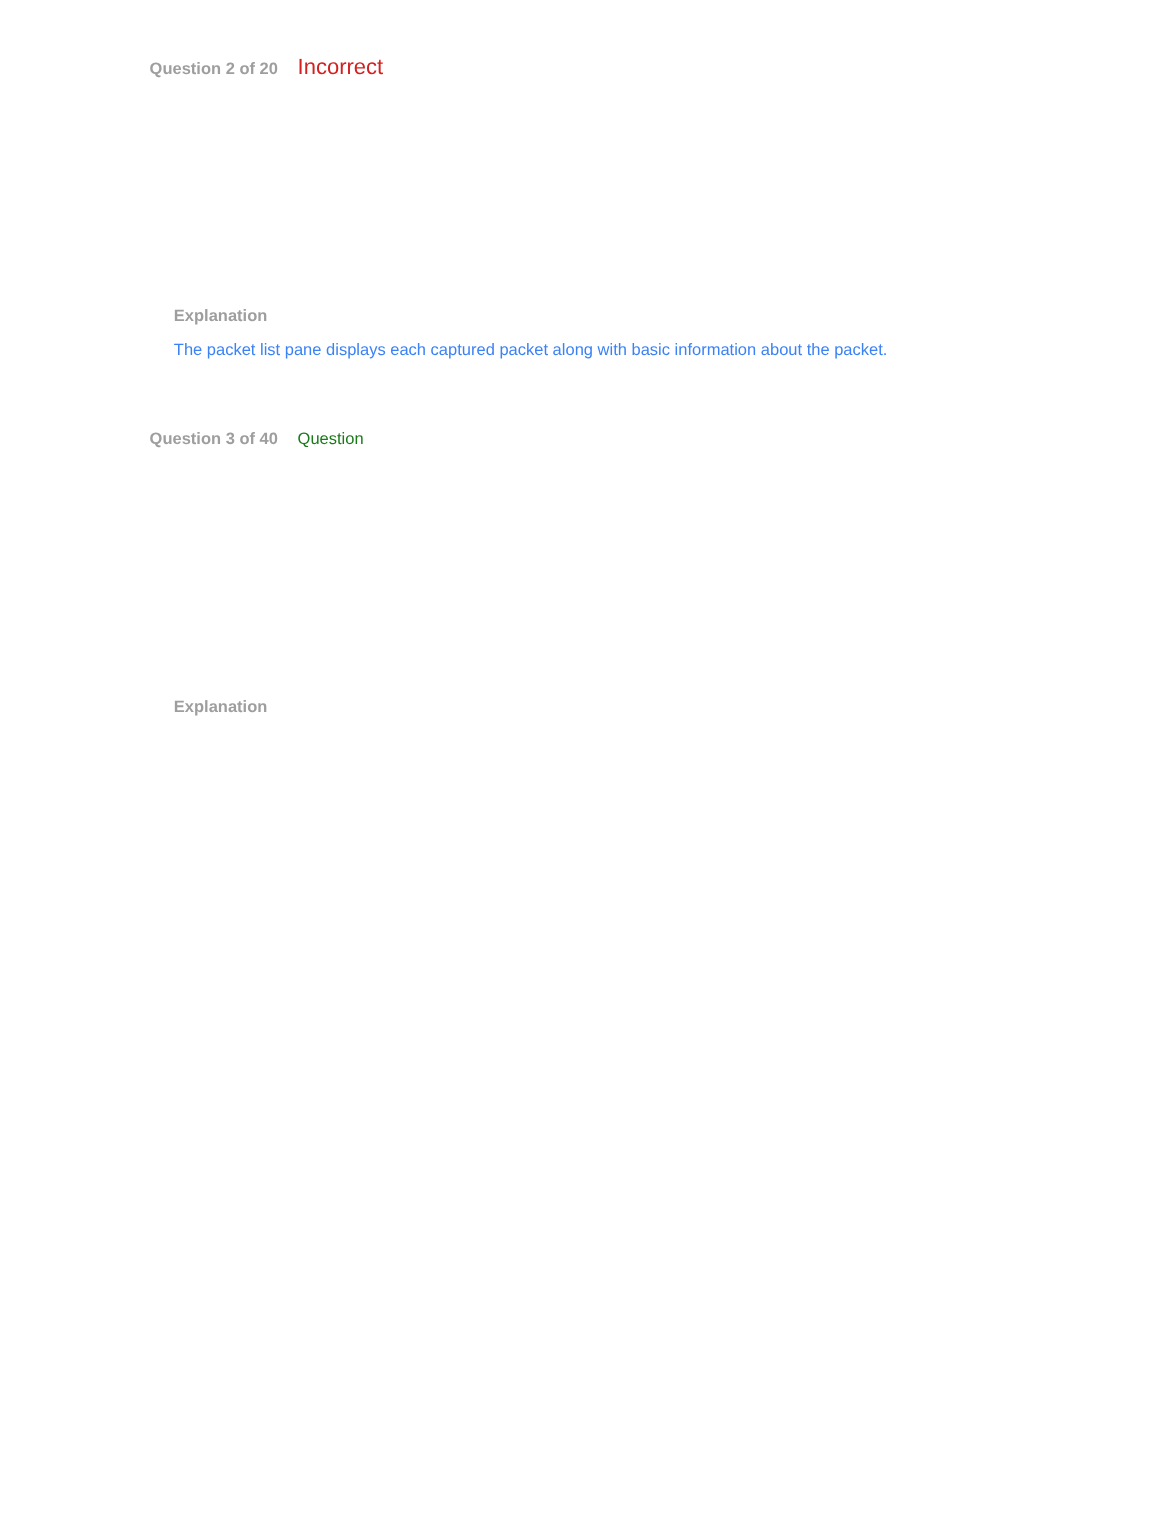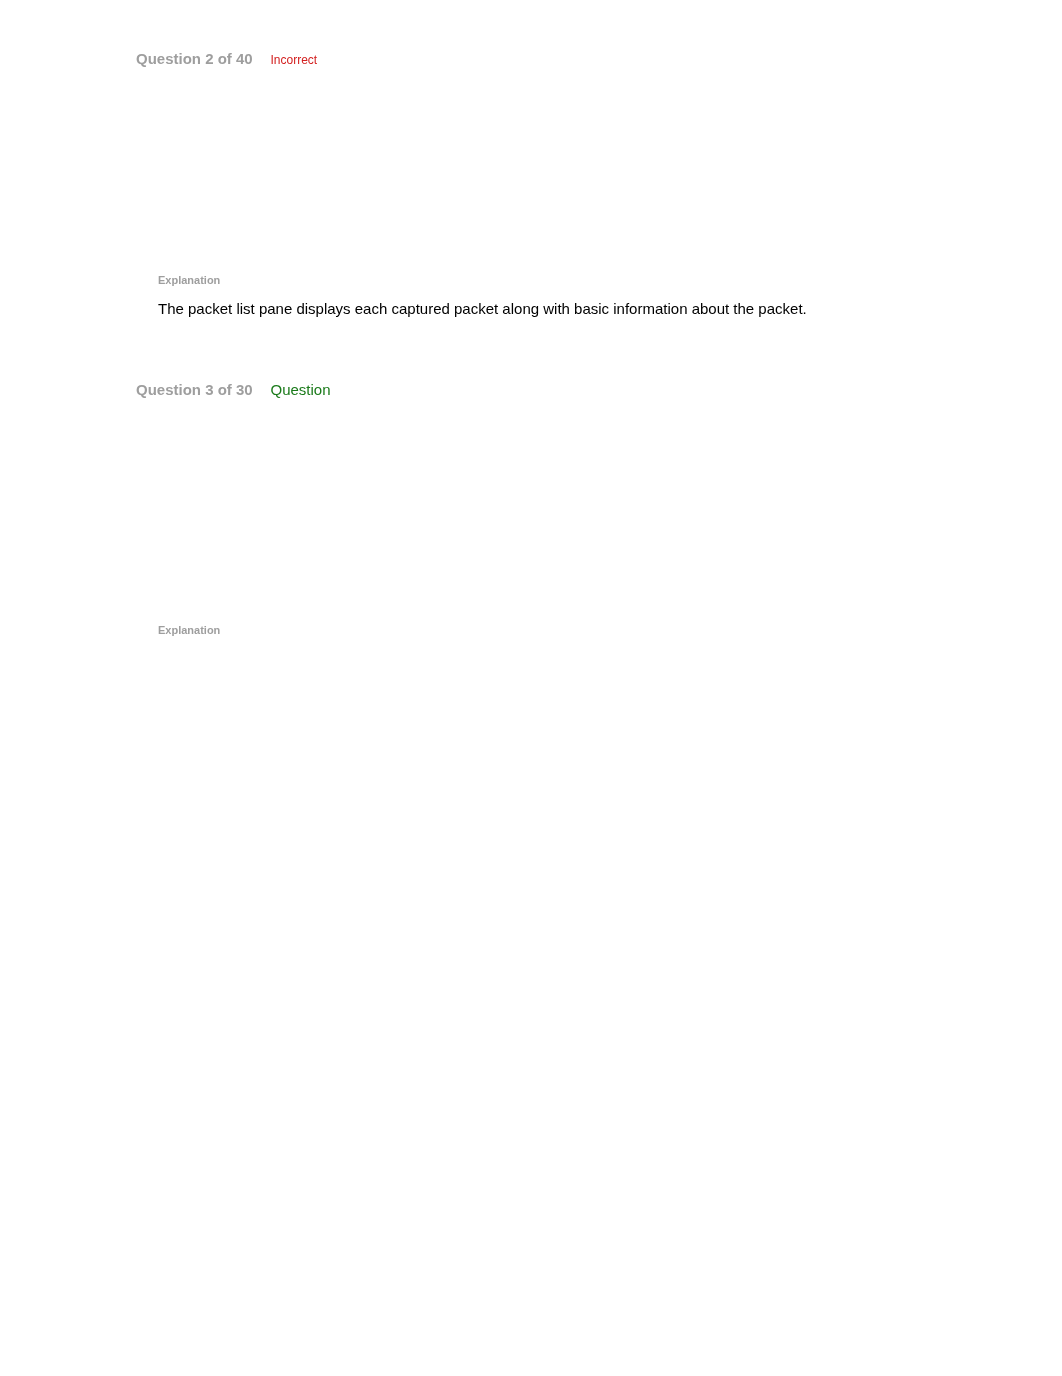--- a/index.html
+++ b/index.html
@@ -21,76 +21,76 @@
     }
     .question-header {
       font-size: 15px;
       font-weight: bold;
       color: #9e9e9e;
       margin-bottom: 0;
     }
     .status-incorrect {
       color: #d32020;
       font-weight: normal;
-      font-size: 12px;
+      font-size: 20px;
     }
     .status-correct {
       color: #1a7a1a;
       font-weight: normal;
       font-size: 15px;
     }
     .question-block {
       margin-bottom: 60px;
     }
     .spacer-q2 {
       height: 206px;
     }
     .spacer-q3 {
       height: 225px;
     }
     .explanation-section {
       padding-left: 22px;
       padding-right: 60px;
     }
     .explanation-title {
-      font-size: 11px;
+      font-size: 15px;
       font-weight: bold;
       color: #9e9e9e;
       margin-bottom: 12px;
     }
     .explanation-text {
       font-size: 15px;
-      color: #000000;
+      color: #3b82f6;
       line-height: 1.5;
     }
     .q3-header {
       margin-top: 45px;
     }
   </style>
 </head>
 <body>
 
 <div class="content">
 
   <div class="question-block">
     <div>
-      <span class="question-header">Question 2 of 40</span>
+      <span class="question-header">Question 2 of 20</span>
       <span>&nbsp;&nbsp;</span>
       <span class="status-incorrect">Incorrect</span>
     </div>
     <div class="spacer-q2"></div>
     <div class="explanation-section">
       <div class="explanation-title">Explanation</div>
       <div class="explanation-text">The packet list pane displays each captured packet along with basic information about the packet.</div>
     </div>
   </div>
 
   <div class="question-block q3-header">
     <div>
-      <span class="question-header">Question 3 of 30</span>
+      <span class="question-header">Question 3 of 40</span>
       <span>&nbsp;&nbsp;</span>
       <span class="status-correct">Question</span>
     </div>
     <div class="spacer-q3"></div>
     <div class="explanation-section">
       <div class="explanation-title">Explanation</div>
     </div>
   </div>
 
 </div>

